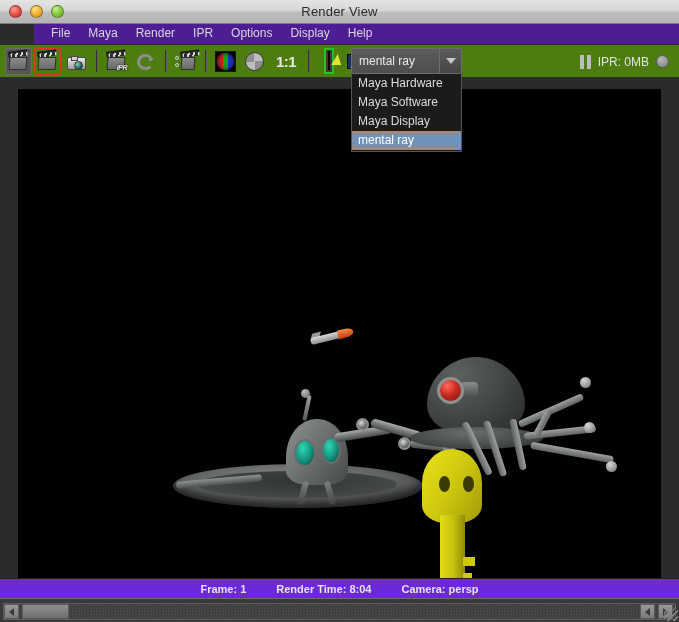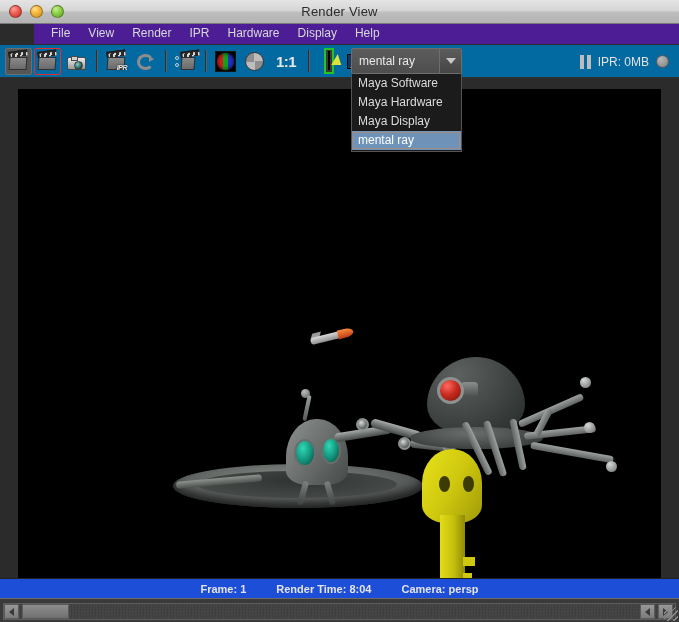--- a/index.html
+++ b/index.html
@@ -34,21 +34,21 @@
     background:#4c1d95; border-bottom:1px solid #2c2c2c;
     display:flex; align-items:flex-start; padding-left:8px;margin-left:34px;
   }
   .menu-item{
     font-size:12px; color:#d8d8d8; padding:2px 9px; cursor:default;
   }
 
   
   .toolbar{
     position:absolute; left:0; top:45px; width:679px; height:33px;
-    background:#0369a1;
+    background:#4d7c0f;
     border-bottom:1px solid #2f2f2f;
     display:flex; align-items:center; padding-left:4px;
   }
   .tbtn{
     width:27px; height:27px; margin:0 1px;
     display:flex; align-items:center; justify-content:center;
     border:1px solid transparent; border-radius:2px; cursor:pointer;
     position:relative;
   }
   .tbtn.sunken{ background:#565656; border:1px solid #6e6e6e; }
@@ -318,21 +318,21 @@
     background:linear-gradient(to right,#e2dc17 0%,#c5bf0e 55%,#8f8a07 100%);
     border-radius:0 0 6px 6px;
   }
   .key-tooth{
     position:absolute; background:#cfc80f;
   }
 
   
   .statusbar{
     position:absolute; left:0; top:578px; width:679px; height:20px;
-    background:#1d4ed8; border-top:1px solid #222;
+    background:#6d28d9; border-top:1px solid #222;
     display:flex; align-items:center; justify-content:center; gap:30px;
   }
   .statusbar span{ font-size:11px; font-weight:bold; color:#e4e4e4; }
 
   
   .hscroll{
     position:absolute; left:0; top:598px; width:679px; height:24px;
     background:#3a3a3a; border-top:1px solid #6a6a6a;
     display:flex; align-items:center;
   }
@@ -369,24 +369,24 @@
     <div class="traffic">
       <div class="tl red"></div>
       <div class="tl yel"></div>
       <div class="tl grn"></div>
     </div>
     <div class="wintitle">Render View</div>
   </div>
 
   <div class="menubar">
     <div class="menu-item">File</div>
-    <div class="menu-item">View</div>
+    <div class="menu-item">Maya</div>
     <div class="menu-item">Render</div>
     <div class="menu-item">IPR</div>
-    <div class="menu-item">Hardware</div>
+    <div class="menu-item">Options</div>
     <div class="menu-item">Display</div>
     <div class="menu-item">Help</div>
   </div>
 
   <div class="toolbar">
 
     <div class="tbtn sunken">
       <span class="ico">
         <i class="claptop"></i>
           <i class="clap"></i>
@@ -478,22 +478,22 @@
   </div>
 
   <div class="combo">
     <div class="combo-label">mental ray</div>
     <div class="combo-arrow">
         <span></span>
       </div>
   </div>
 
   <div class="combo-list">
+    <div class="combo-opt">Maya Hardware</div>
     <div class="combo-opt">Maya Software</div>
-    <div class="combo-opt">Maya Hardware</div>
     <div class="combo-opt">Maya Display</div>
     <div class="combo-opt sel">mental ray</div>
   </div>
 
   <div class="iprstat">
     <span class="pause">
         <i></i>
         <i></i>
       </span>
     <span class="iprtext">IPR: 0MB</span>

